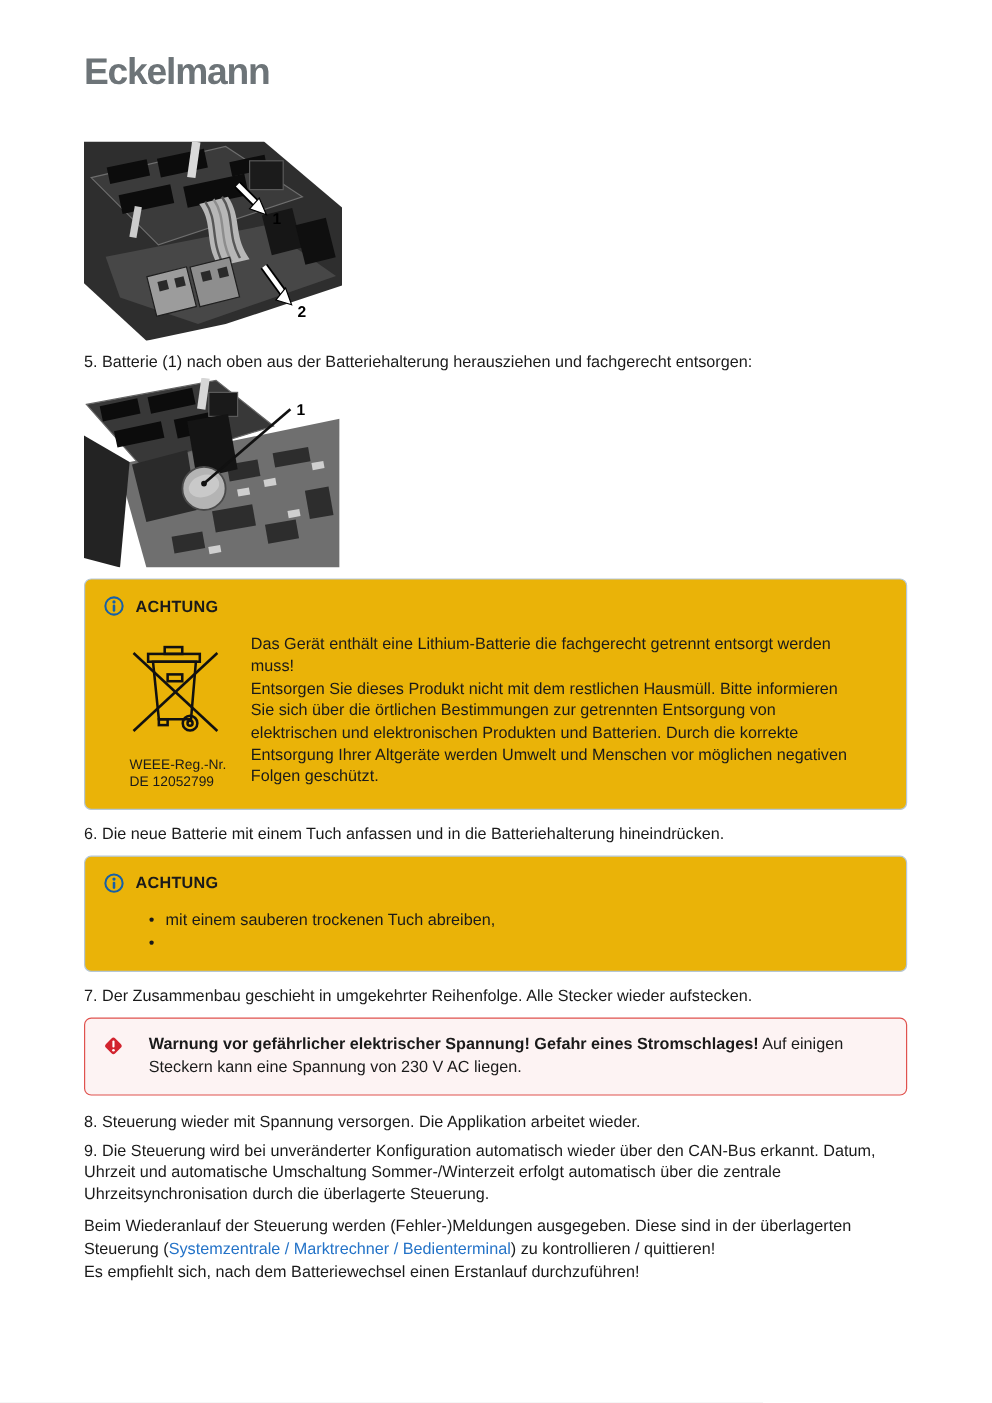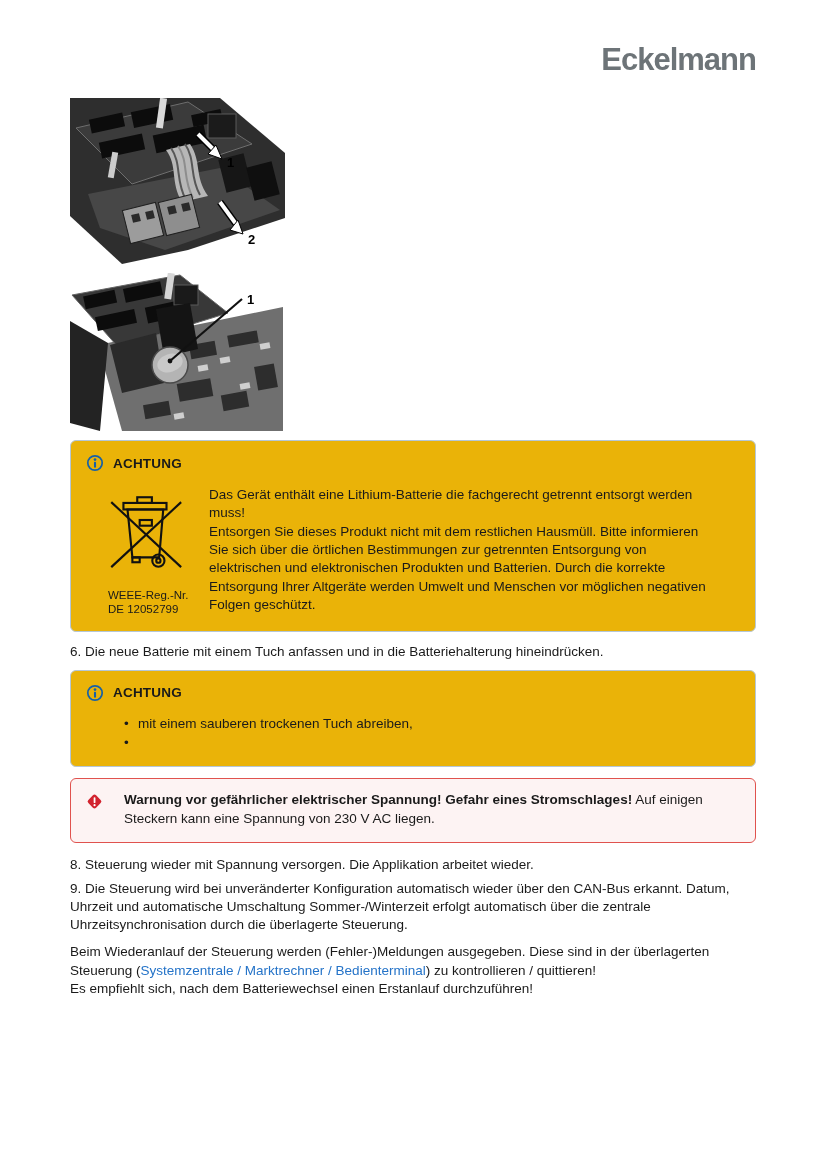--- a/index.html
+++ b/index.html
@@ -10,21 +10,21 @@
     width: 827px; height: 1169px;
     margin: 0 auto;
     background: #ffffff;
     color: #1a1a1a;
     overflow: hidden;
   }
   .content { padding: 42px 71px 0 70px; }
 
   .logo {
     font-size: 31px; font-weight: bold; color: #6d7478;
-    letter-spacing: -1px; margin-bottom: 20px; text-align: right;
+    letter-spacing: -1px; margin-bottom: 40px;
   }
 
   .step { font-size: 13.5px; line-height: 1.34; }
   .step4, .step5 { margin-bottom: 4px; }
   .figure { display: block; margin-bottom: 9px; }
   .figure svg { display: block; }
   .step6 { margin-bottom: 9px; }
   .step7 { margin-bottom: 9px; }
   .step8 { margin-bottom: 6px; }
   .step9 { margin-bottom: 9px; }
@@ -117,20 +117,21 @@
         </g>
         <g>
           <line x1="150" y1="104" x2="166" y2="126" stroke="#000000" stroke-width="7"></line>
           <line x1="150" y1="104" x2="166" y2="126" stroke="#ffffff" stroke-width="4"></line>
           <polygon points="173,136 160,132 168,122" fill="#ffffff" stroke="#000000" stroke-width="1"></polygon>
           <text x="178" y="146" font-size="13" font-weight="bold" fill="#000000">2</text>
         </g>
       </svg>
     </div>
 
+    <p class="step step5">5. Batterie (1) nach oben aus der Batteriehalterung herausziehen und fachgerecht entsorgen:</p>
 
     <div class="figure">
       <svg width="213" height="158" viewBox="0 0 213 158">
         <rect width="213" height="158" fill="#ffffff"></rect>
         <polygon points="28,72 213,34 213,158 52,158" fill="#6f6f6f"></polygon>
         <g fill="#2d2d2d">
           <rect x="120" y="70" width="26" height="14" transform="rotate(-10 133 77)"></rect>
           <rect x="158" y="60" width="30" height="12" transform="rotate(-10 173 66)"></rect>
           <rect x="108" y="108" width="34" height="18" transform="rotate(-10 125 117)"></rect>
           <rect x="152" y="120" width="26" height="16" transform="rotate(-10 165 128)"></rect>
@@ -219,20 +220,21 @@
               <span class="bullet-dot">•</span>
               <span>mit einem sauberen trockenen Tuch abreiben,</span>
             </div>
           <div class="bullet-item">
               <span class="bullet-dot">•</span>
             </div>
         </div>
       </div>
     </section>
 
+    <p class="step step7">7. Der Zusammenbau geschieht in umgekehrter Reihenfolge. Alle Stecker wieder aufstecken.</p>
 
     <section class="warnbox">
       <span class="warn-icon-wrap">
         <svg width="17" height="17" viewBox="0 0 18 18">
           <rect x="3.2" y="3.2" width="11.6" height="11.6" rx="2.4" fill="#d2232e" transform="rotate(45 9 9)"></rect>
           <rect x="8.1" y="4.4" width="1.9" height="6.2" rx="0.9" fill="#ffffff"></rect>
           <circle cx="9.05" cy="12.9" r="1.15" fill="#ffffff"></circle>
         </svg>
       </span>
       <p class="warn-text"><span class="bold">Warnung vor gefährlicher elektrischer Spannung! Gefahr eines Stromschlages!</span><span> Auf einigen Steckern kann eine Spannung von 230 V AC liegen.</span></p>

